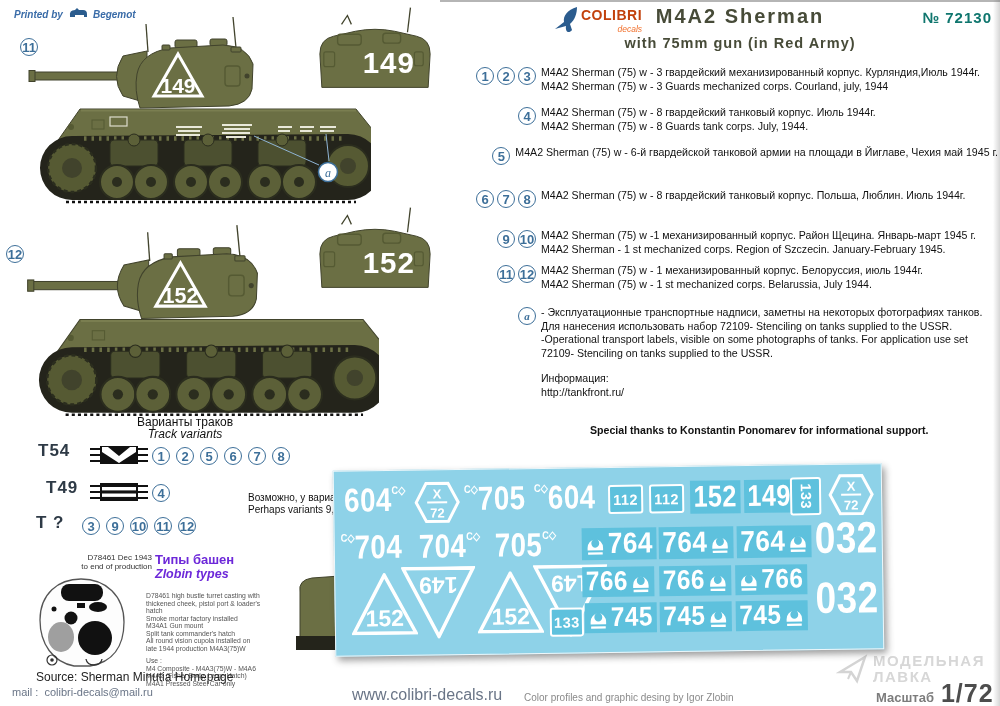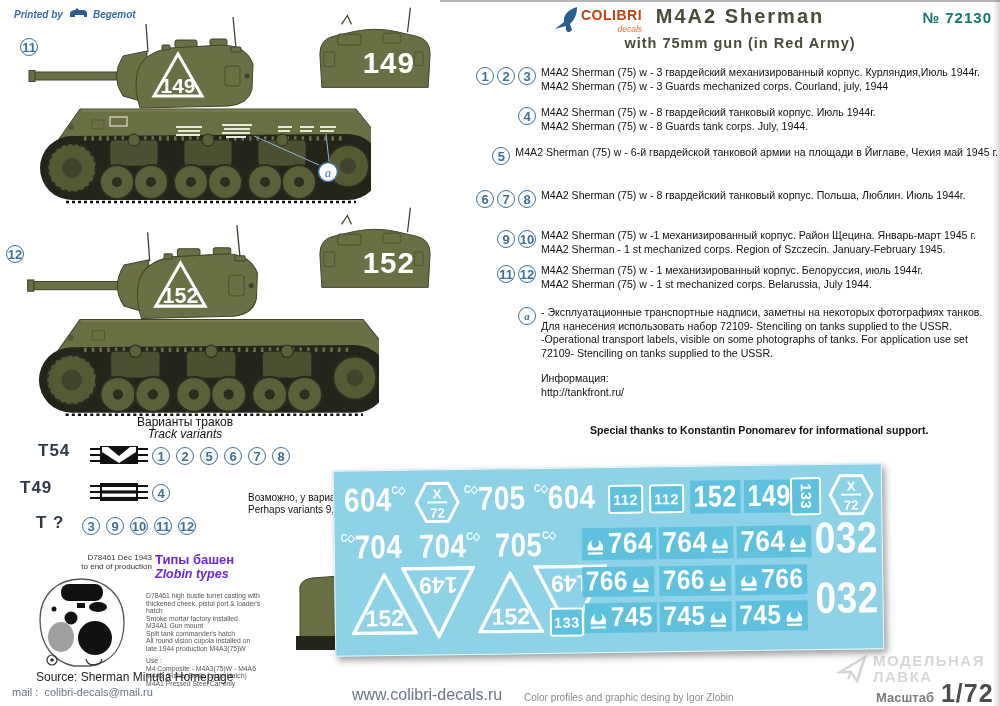--- a/index.html
+++ b/index.html
@@ -335,21 +335,21 @@
 </span>
 <div class="abs tv-badges" style="left:152px;top:447px">
     <span class="badge">1</span>
     <span class="badge">2</span>
     <span class="badge">5</span>
     <span class="badge">6</span>
     <span class="badge">7</span>
     <span class="badge">8</span>
   </div>
 
-<span class="abs track-label" style="left:20px;top:478px">T49</span>
+<span class="abs track-label" style="left:46px;top:478px">T49</span>
 <span class="abs" style="left:88px;top:481px">
   <svg width="62" height="22" viewBox="0 0 62 22">
       <g stroke="#111" stroke-width="2">
         <line x1="2" y1="5" x2="14" y2="5"></line>
         <line x1="2" y1="11" x2="14" y2="11"></line>
         <line x1="2" y1="17" x2="14" y2="17"></line>
         <line x1="48" y1="5" x2="60" y2="5"></line>
         <line x1="48" y1="11" x2="60" y2="11"></line>
         <line x1="48" y1="17" x2="60" y2="17"></line>
       </g>

